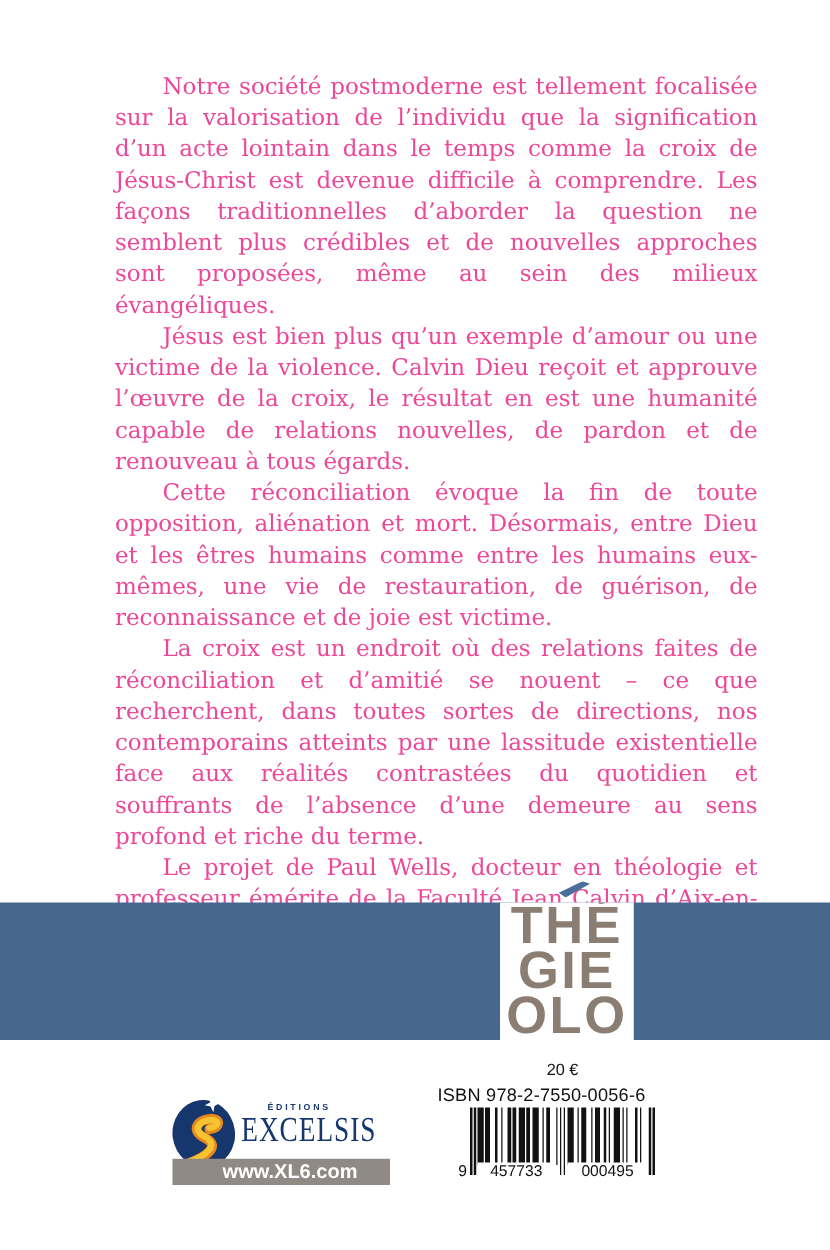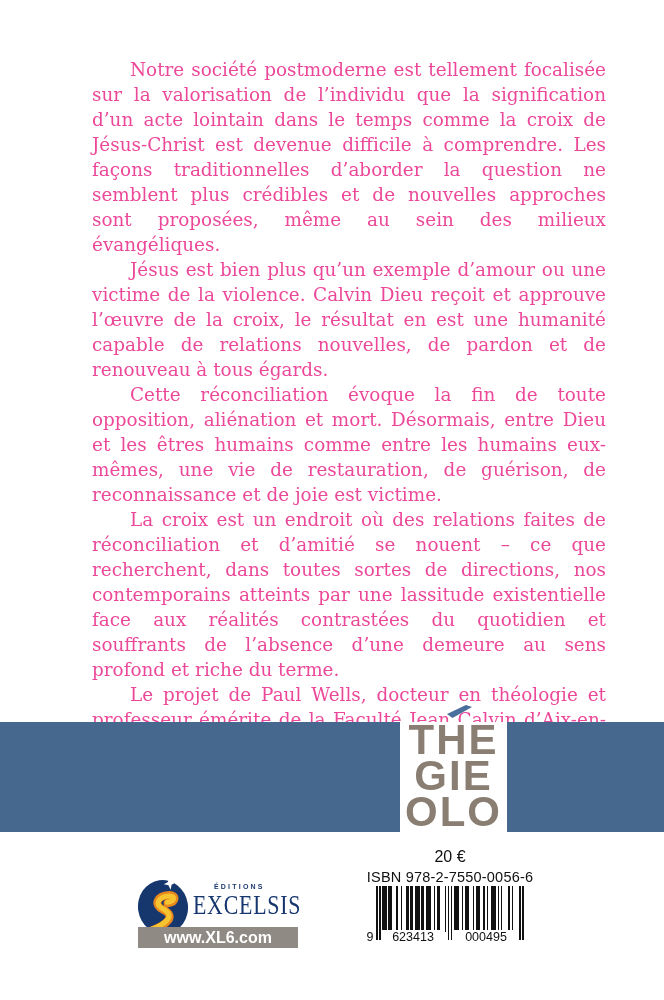--- a/index.html
+++ b/index.html
@@ -37,25 +37,25 @@
     position:absolute;left:447px;top:705px;width:25px;height:13px;
     background:#4a6f9c;
     clip-path:polygon(0% 70%, 76% 0%, 100% 15%, 22% 100%);
   }
 
   
   .price{
     position:absolute;left:375px;top:848px;width:150px;
     text-align:center;
     font-family:"Liberation Sans", sans-serif;
-    font-size:16px;color:#111111;
+    font-size:13px;color:#111111;
   }
   .isbn{
     position:absolute;left:350px;top:869px;width:200px;
-    text-align:center;
+    text-align:left;
     font-family:"Liberation Sans", sans-serif;
     font-size:14.5px;letter-spacing:0.2px;color:#111111;
   }
 
   
   .barcode{
     position:absolute;left:376px;top:886px;width:148px;height:60px;
     background:#ffffff;
   }
   .barcode .bars{position:absolute;left:0;top:0;width:148px;height:56px;}
@@ -84,21 +84,21 @@
     font-family:"Liberation Serif", serif;
     font-size:28px;line-height:1;color:#16366e;
     transform:scaleX(0.78);transform-origin:left top;
     white-space:nowrap;letter-spacing:1px;
   }
   .website-bar{
     position:absolute;left:3px;top:51px;width:160px;height:21px;
     background:#8f8b84;
     color:#ffffff;text-align:center;
     font-family:"Liberation Sans", sans-serif;
-    font-weight:bold;font-size:16px;line-height:21px;
+    font-weight:bold;font-size:16px;line-height:21px;padding-left:14px;
   }
 </style>
 </head>
 <body>
 
 <div class="page">
 
   <div class="synopsis">
     <p>Notre société postmoderne est tellement focalisée sur la valorisation de l’individu que la signification d’un acte lointain dans le temps comme la croix de Jésus-Christ est devenue difficile à comprendre. Les façons traditionnelles d’aborder la question ne semblent plus crédibles et de nouvelles approches sont proposées, même au sein des milieux évangéliques.</p>
     <p>Jésus est bien plus qu’un exemple d’amour ou une victime de la violence. Calvin Dieu reçoit et approuve l’œuvre de la croix, le résultat en est une humanité capable de relations nouvelles, de pardon et de renouveau à tous égards.</p>
@@ -146,21 +146,21 @@
         <div class="bar" style="left:110.61px;width:1.56px;height:46px"></div>
         <div class="bar" style="left:115.28px;width:4.67px;height:46px"></div>
         <div class="bar" style="left:121.52px;width:1.56px;height:46px"></div>
         <div class="bar" style="left:124.63px;width:1.56px;height:46px"></div>
         <div class="bar" style="left:132.42px;width:1.56px;height:46px"></div>
         <div class="bar" style="left:135.54px;width:1.56px;height:46px"></div>
         <div class="bar" style="left:143.33px;width:1.56px;height:54px"></div>
         <div class="bar" style="left:146.44px;width:1.56px;height:54px"></div>
       </div>
     <div class="bc-digit bc-first">9</div>
-    <div class="bc-digit bc-g1">623413</div>
+    <div class="bc-digit bc-g1">457733</div>
     <div class="bc-digit bc-g2">000495</div>
   </div>
 
   <div class="publisher">
     <svg class="pub-logo" width="58" height="60" viewBox="0 0 58 60">
       <g transform="rotate(-8 28 30)">
         <ellipse cx="28" cy="30" rx="25" ry="27" fill="#16366e"></ellipse>
         <path d="M12 52 C 30 48, 40 41, 28 33 C 18 26, 24 18, 36 19 C 43 20, 42 27, 33 27" fill="none" stroke="#e8871e" stroke-width="8" stroke-linecap="round"></path>
         <path d="M12 51 C 30 47, 39 40, 28 32 C 19 26, 25 19, 36 20 C 42 21, 41 26, 33 26" fill="none" stroke="#f6c431" stroke-width="5" stroke-linecap="round"></path>
         <polygon points="38,1 39.6,6 44,7.6 39.6,9.2 38,14 36.4,9.2 32,7.6 36.4,6" fill="#ffffff"></polygon>

